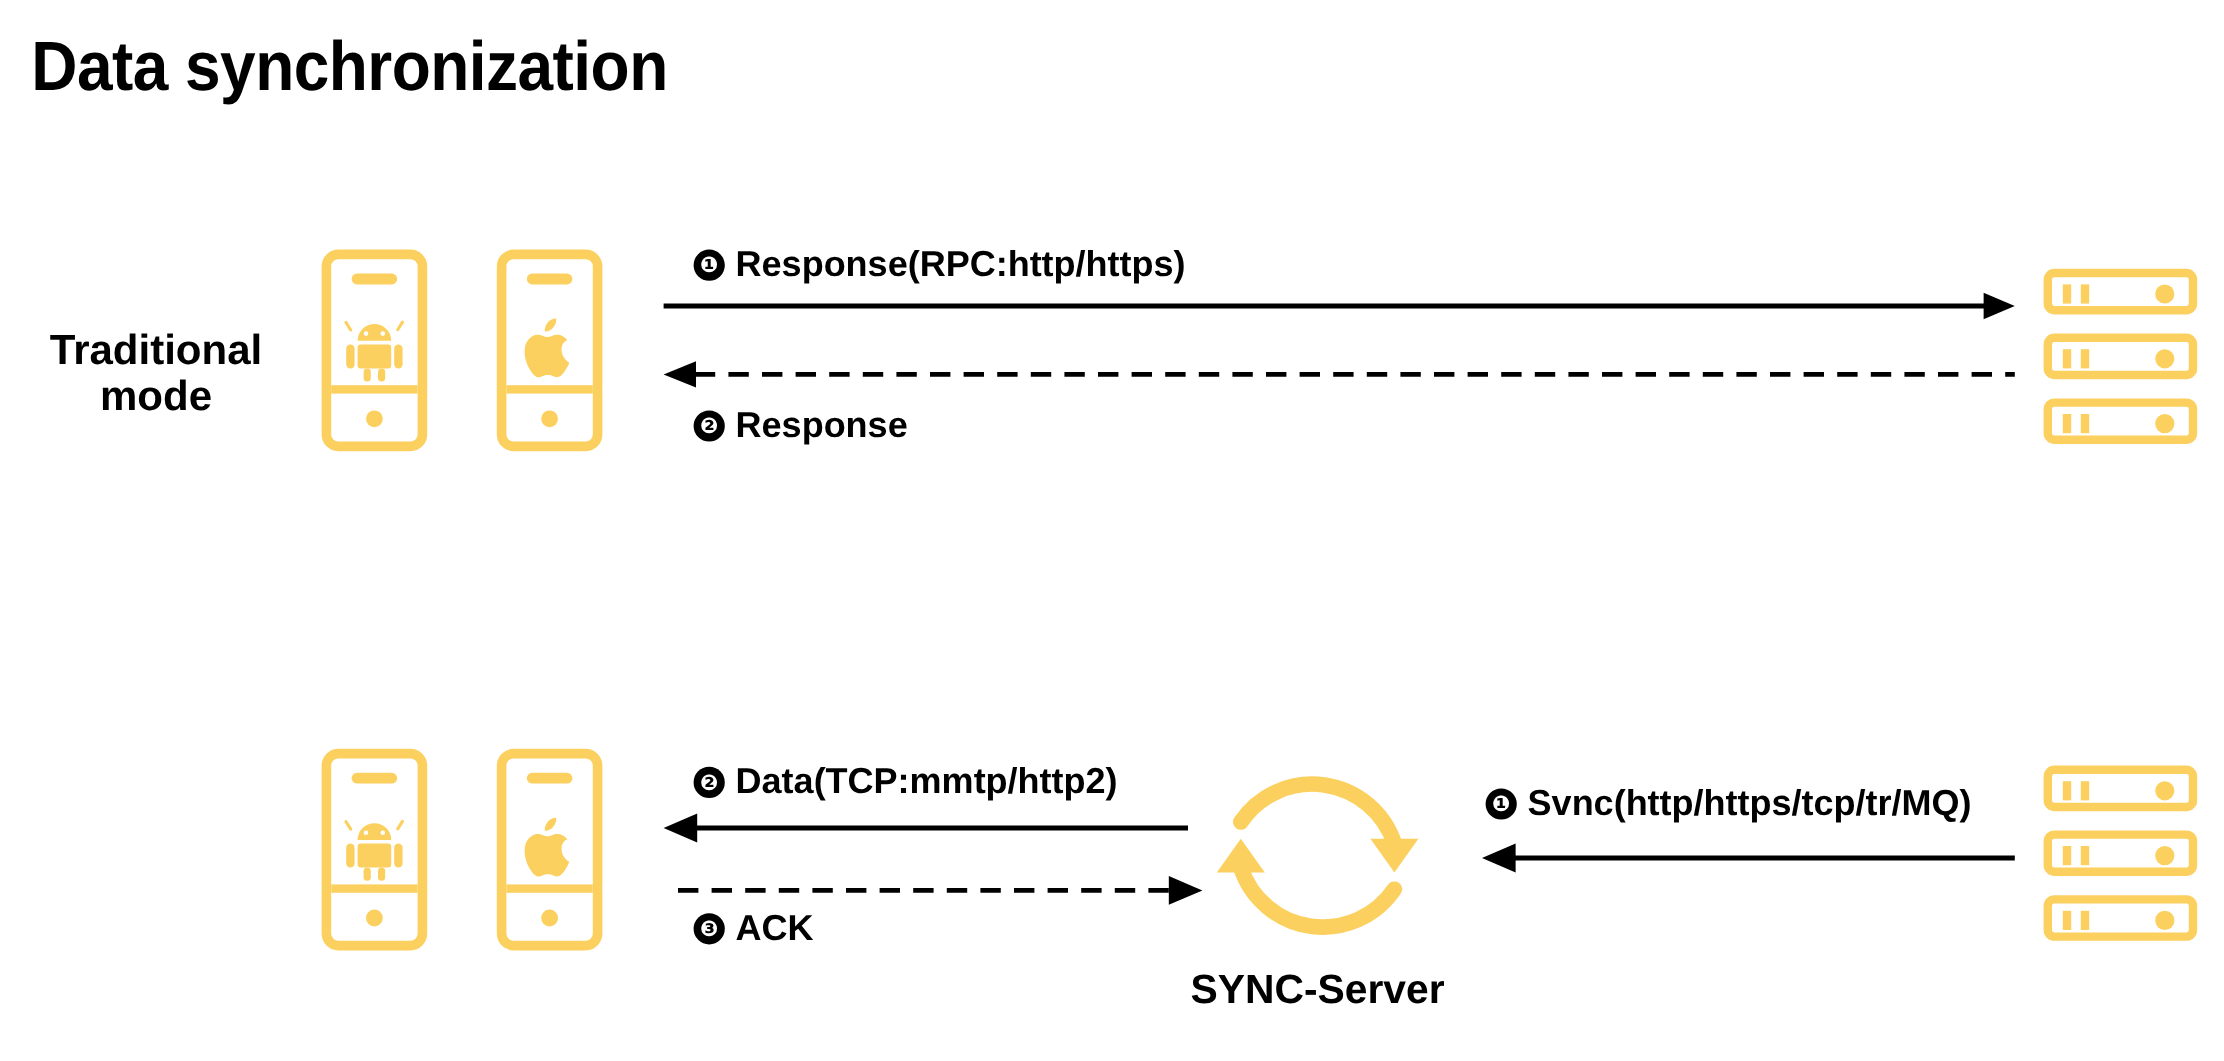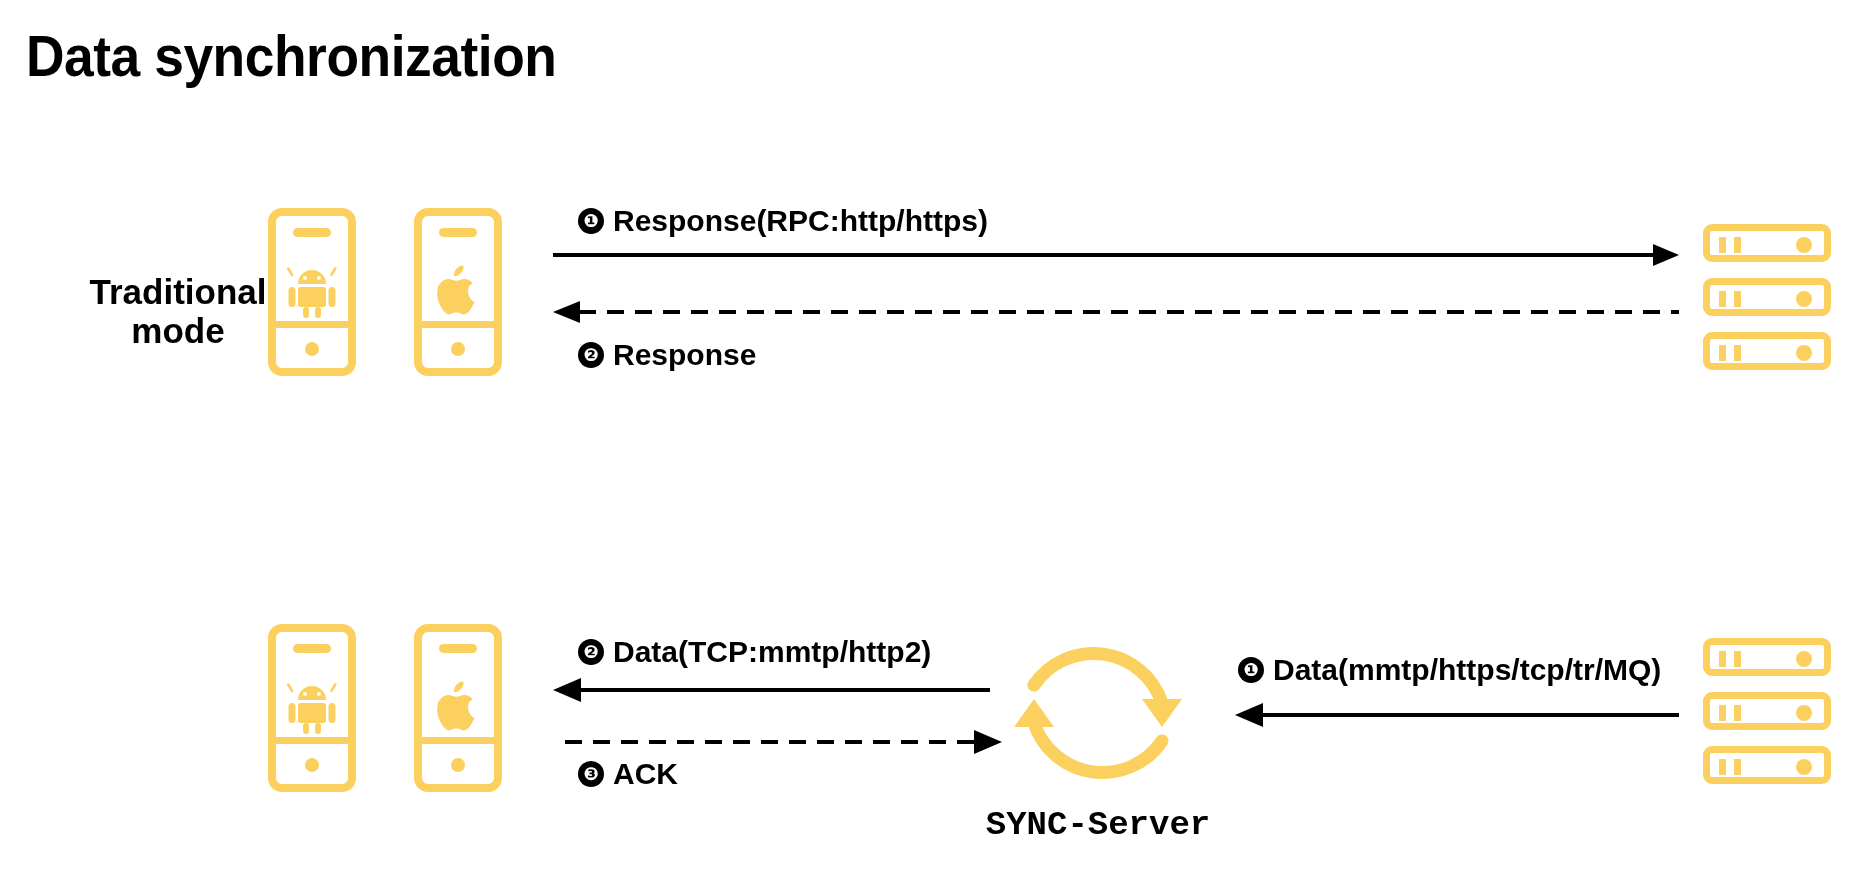--- a/index.html
+++ b/index.html
@@ -36,21 +36,20 @@
 
   
   .row-label {
     position: absolute;
     font-size: 35px;
     font-weight: bold;
     color: #000000;
     text-align: center;
     line-height: 1.12;
     white-space: pre-line;
-    margin-left: 48px;
   }
   #label-traditional {
     left: 0px;
     top: 272px;
     width: 260px;
   }
   #label-sync {
     left: 0px;
     top: 678px;
     width: 260px;
@@ -184,21 +183,20 @@
   #sync-server-caption {
     position: absolute;
     left: 952px;
     top: 806px;
     width: 292px;
     text-align: center;
     font-size: 34px;
     font-weight: bold;
     color: #000000;
     white-space: nowrap;
-    font-family: Liberation Mono, monospace;
   }
 </style>
 </head>
 <body>
 
 <div id="canvas">
 
   <div class="page-title">Data synchronization</div>
 
   <div class="row-label" id="label-traditional">Traditional
@@ -375,16 +373,16 @@
     <span>Data(TCP:mmtp/http2)</span>
   </div>
 
   <div class="step-label" style="left:578px; top:757px;">
     <span class="badge">❸</span>
     <span>ACK</span>
   </div>
 
   <div class="step-label" style="left:1238px; top:653px;">
     <span class="badge">❶</span>
-    <span>Data(mmtp/https/tcp/tr/MQ)</span>
+    <span>Svnc(http/https/tcp/tr/MQ)</span>
   </div>
 
 </div>
 
 </body></html>

